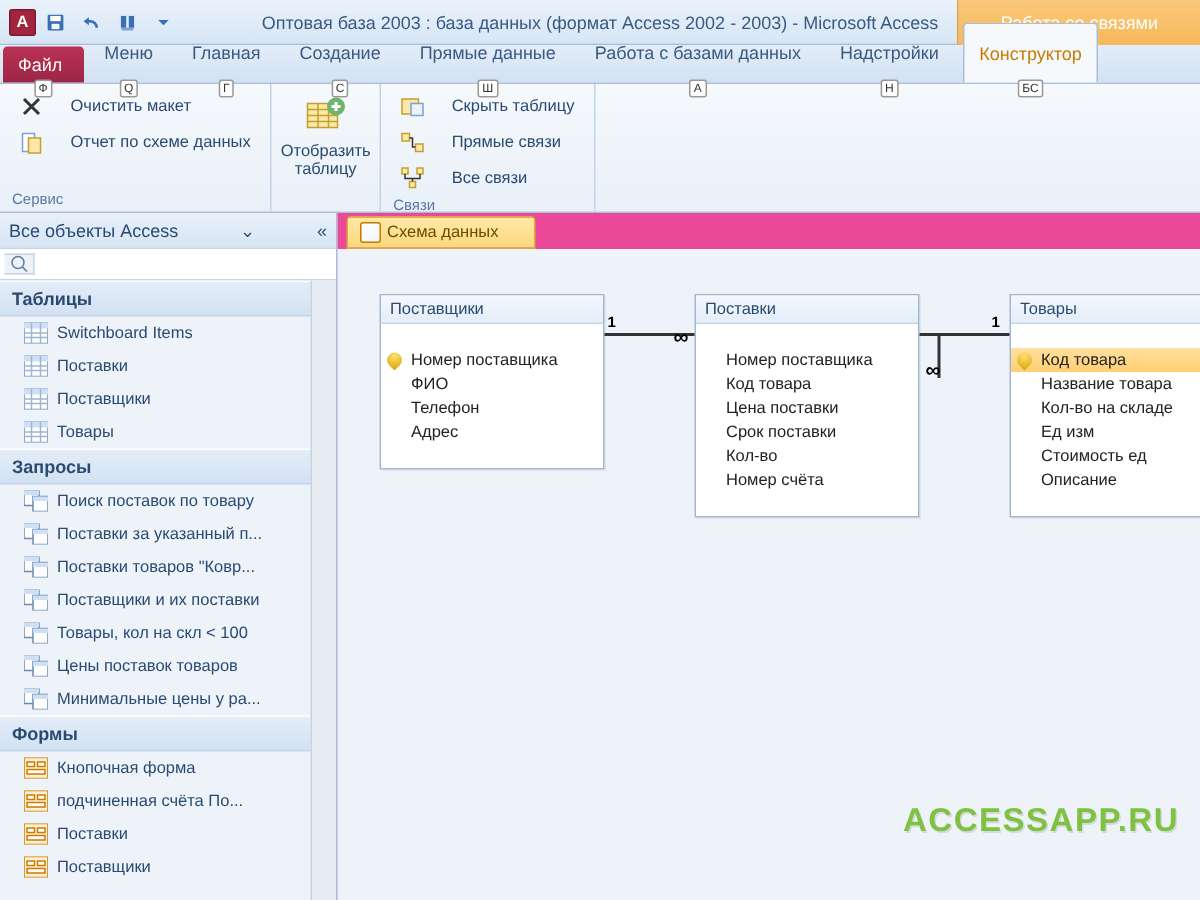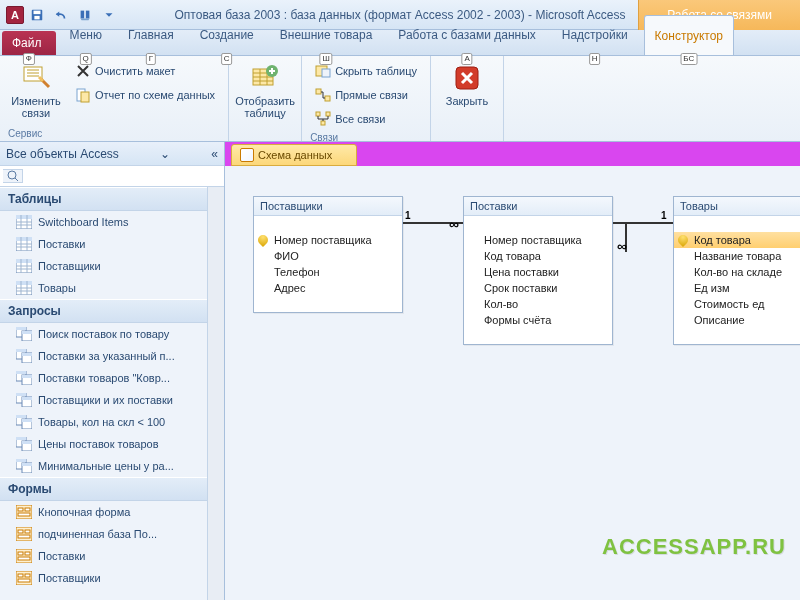--- a/index.html
+++ b/index.html
@@ -26,39 +26,39 @@
 
 
 .ribbon { height: 86px; background: linear-gradient(#f6f9fc,#e9f0f8); border-bottom: 1px solid #a7bfdc; display: flex; }
 .group { border-right: 1px solid #c3d4e8; padding: 4px 8px 2px 8px; display: flex; flex-direction: column; justify-content: space-between; }
 .group-body { display: flex; gap: 6px; align-items: flex-start; }
 .group-label { text-align: left; color: #5a7aa3; font-size: 10px; padding-top: 2px; }
 .big-btn { display: flex; flex-direction: column; align-items: center; width: 56px; cursor: pointer; padding: 2px; border: 1px solid transparent; border-radius: 3px; }
 .big-btn .ic { width: 30px; height: 30px; display: flex; align-items: center; justify-content: center; }
 .big-btn span { font-size: 11px; color: #2a4a72; text-align: center; line-height: 12px; margin-top: 2px; }
 .small-btns { display: flex; flex-direction: column; gap: 2px; }
-.small-btn { display: flex; align-items: center; gap: 4px; padding: 2px 4px; cursor: pointer; border: 1px solid transparent; border-radius: 2px; white-space: nowrap; color: #2a4a72; }
+.small-btn { display: flex; align-items: center; gap: 18px; padding: 2px 4px; cursor: pointer; border: 1px solid transparent; border-radius: 2px; white-space: nowrap; color: #2a4a72; }
 .small-btn .ic { width: 16px; height: 16px; display: flex; align-items: center; justify-content: center; }
 
 
 .main { display: flex; height: 458px; }
 .nav { width: 225px; background: #eef3fa; border-right: 1px solid #a7bfdc; display: flex; flex-direction: column; overflow: hidden; }
 .nav-head { height: 24px; background: linear-gradient(#e8f0fa,#d6e5f5); border-bottom: 1px solid #c3d4e8; display: flex; align-items: center; justify-content: space-between; padding: 0 6px; color: #2a4a72; font-size: 12px; }
 .nav-head .chev { color: #2a4a72; }
 .search { display: flex; padding: 3px; border-bottom: 1px solid #c3d4e8; background: #fff; }
 .search input { flex: 1; border: 1px solid #c3d4e8; padding: 2px 4px; font-size: 11px; font-style: italic; color: #888; outline: none; }
 .search .sbtn { width: 20px; display: flex; align-items: center; justify-content: center; border: 1px solid #c3d4e8; border-left: none; background: #eef3fa; cursor: pointer; }
 .cat { background: linear-gradient(#e3edf8,#d2e1f2); border-top: 1px solid #fff; border-bottom: 1px solid #c3d4e8; padding: 4px 8px; display: flex; justify-content: space-between; color: #2a4a72; font-weight: bold; font-size: 12px; cursor: pointer; }
 .nav-item { display: flex; align-items: center; gap: 6px; padding: 4px 8px 4px 16px; color: #2a4a72; cursor: pointer; white-space: nowrap; overflow: hidden; text-overflow: ellipsis; }
 .nav-item .ic { width: 16px; height: 14px; flex-shrink: 0; }
 .nav-scroll { position: absolute; right: 0; top: 0; bottom: 0; width: 17px; background: #e8edf4; border-left: 1px solid #c3d4e8; }
 .nav-wrap { position: relative; flex: 1; overflow: hidden; }
 .nav-inner { position: absolute; inset: 0; overflow: hidden; }
 
-.workspace { flex: 1; background: #d946ef; position: relative; }
+.workspace { flex: 1; background: #ec4899; position: relative; }
 .doc-tab { position: absolute; top: 2px; left: 6px; background: linear-gradient(#ffe9a8,#fcd77a); border: 1px solid #d9ab3e; border-radius: 3px 3px 0 0; padding: 3px 24px 3px 8px; color: #6a4a00; font-size: 11px; display: flex; align-items: center; gap: 4px; }
 .doc-tab::before { content: ''; width: 12px; height: 12px; background: #fff; border: 1px solid #c97a00; display: inline-block; border-radius: 2px; background: linear-gradient(135deg,#fff,#f0f6ff); }
 .canvas { position: absolute; top: 24px; left: 0; right: 0; bottom: 0; background: #eef3fa; }
 
 .tbl-box { position: absolute; background: #fff; border: 1px solid #9fb5d0; min-width: 130px; box-shadow: 1px 1px 0 rgba(0,0,0,0.05); }
 .tbl-title { background: linear-gradient(#f4f8fd,#e3edf8); border-bottom: 1px solid #c3d4e8; padding: 3px 6px; color: #2a4a72; font-size: 11px; }
 .tbl-fields { padding: 16px 0; }
 .tbl-field { padding: 2px 8px 2px 20px; font-size: 11px; color: #222; position: relative; white-space: nowrap; cursor: pointer; }
 .tbl-field.pk::before { content: ''; position: absolute; left: 4px; top: 3px; width: 10px; height: 10px; background: radial-gradient(circle at 30% 30%, #ffe070, #d9a400); border-radius: 50% 50% 0 50%; transform: rotate(45deg); }
 .tbl-field.sel { background: linear-gradient(#ffe0a0,#ffcf70); }
@@ -117,48 +117,37 @@
   <div id="tabs-host" style="display: contents;"><div class="tab">
         <span>Меню</span>
         <span class="kt">Q</span>
       </div><div class="tab">
         <span>Главная</span>
         <span class="kt">Г</span>
       </div><div class="tab">
         <span>Создание</span>
         <span class="kt">С</span>
       </div><div class="tab">
-        <span>Внешние товара</span>
+        <span>Прямые данные</span>
         <span class="kt">Ш</span>
       </div><div class="tab">
         <span>Работа с базами данных</span>
         <span class="kt">А</span>
       </div><div class="tab">
         <span>Надстройки</span>
         <span class="kt">Н</span>
       </div><div class="tab active context">
         <span>Конструктор</span>
         <span class="kt">БС</span>
       </div></div>
 </div>
 
 <div class="ribbon">
   <div class="group">
     <div class="group-body">
-      <div class="big-btn">
-        <div class="ic">
-            <svg width="30" height="30">
-              <rect x="3" y="4" width="18" height="14" fill="#fff" stroke="#c0a030"></rect>
-              <path d="M6 7h12M6 10h12M6 13h12" stroke="#c0a030"></path>
-              <path d="M20 16l8 8" stroke="#d08030" stroke-width="3"></path>
-              <path d="M18 14l4 4" stroke="#f0c060" stroke-width="3"></path>
-            </svg>
-          </div>
-        <span>Изменить связи</span>
-      </div>
       <div class="small-btns">
         <div class="small-btn">
           <div class="ic">
               <svg width="16" height="16">
                 <path d="M3 3l10 10M13 3L3 13" stroke="#333" stroke-width="2"></path>
               </svg>
             </div>
           <span>Очистить макет</span>
         </div>
         <div class="small-btn">
@@ -223,34 +212,20 @@
                 <path d="M3 5v3h10V5M8 8v2" stroke="#333" fill="none"></path>
               </svg>
             </div>
           <span>Все связи</span>
         </div>
       </div>
     </div>
     <div class="group-label">Связи</div>
   </div>
 
-  <div class="group">
-    <div class="group-body">
-      <div class="big-btn">
-        <div class="ic">
-            <svg width="26" height="26">
-              <rect x="2" y="2" width="22" height="22" rx="4" fill="#d23c2a" stroke="#9e1f12"></rect>
-              <path d="M8 8l10 10M18 8L8 18" stroke="#fff" stroke-width="3"></path>
-            </svg>
-          </div>
-        <span>Закрыть</span>
-      </div>
-    </div>
-    <div class="group-label"></div>
-  </div>
 </div>
 
 <div class="main">
   <div class="nav">
     <div class="nav-head">
       <span>Все объекты Access</span>
       <span>⌄</span>
       <span class="chev">«</span>
     </div>
     <div class="search">
@@ -379,21 +354,21 @@
               </svg></span>
             <span>Кнопочная форма</span>
           </div>
           <div class="nav-item">
             <span class="ic"><svg width="16" height="14">
                 <rect x="0" y="0" width="16" height="14" fill="#fef0d0" stroke="#c97a00"></rect>
                 <rect x="2" y="3" width="5" height="3" fill="#fff" stroke="#c97a00"></rect>
                 <rect x="9" y="3" width="5" height="3" fill="#fff" stroke="#c97a00"></rect>
                 <rect x="2" y="8" width="12" height="3" fill="#fff" stroke="#c97a00"></rect>
               </svg></span>
-            <span>подчиненная база По...</span>
+            <span>подчиненная счёта По...</span>
           </div>
           <div class="nav-item">
             <span class="ic"><svg width="16" height="14">
                 <rect x="0" y="0" width="16" height="14" fill="#fef0d0" stroke="#c97a00"></rect>
                 <rect x="2" y="3" width="5" height="3" fill="#fff" stroke="#c97a00"></rect>
                 <rect x="9" y="3" width="5" height="3" fill="#fff" stroke="#c97a00"></rect>
                 <rect x="2" y="8" width="12" height="3" fill="#fff" stroke="#c97a00"></rect>
               </svg></span>
             <span>Поставки</span>
           </div>
@@ -427,21 +402,21 @@
           </div>
         </div>
         <div class="tbl-box" style="left: 238px; top: 30px; width: 150px;">
           <div class="tbl-title">Поставки</div>
           <div class="tbl-fields">
             <div class="tbl-field">Номер поставщика</div>
             <div class="tbl-field">Код товара</div>
             <div class="tbl-field">Цена поставки</div>
             <div class="tbl-field">Срок поставки</div>
             <div class="tbl-field">Кол-во</div>
-            <div class="tbl-field">Формы счёта</div>
+            <div class="tbl-field">Номер счёта</div>
           </div>
         </div>
         <div class="tbl-box" style="left: 448px; top: 30px; width: 150px;">
           <div class="tbl-title">Товары</div>
           <div class="tbl-fields">
             <div class="tbl-field pk sel">Код товара</div>
             <div class="tbl-field">Название товара</div>
             <div class="tbl-field">Кол-во на складе</div>
             <div class="tbl-field">Ед изм</div>
             <div class="tbl-field">Стоимость ед</div>

